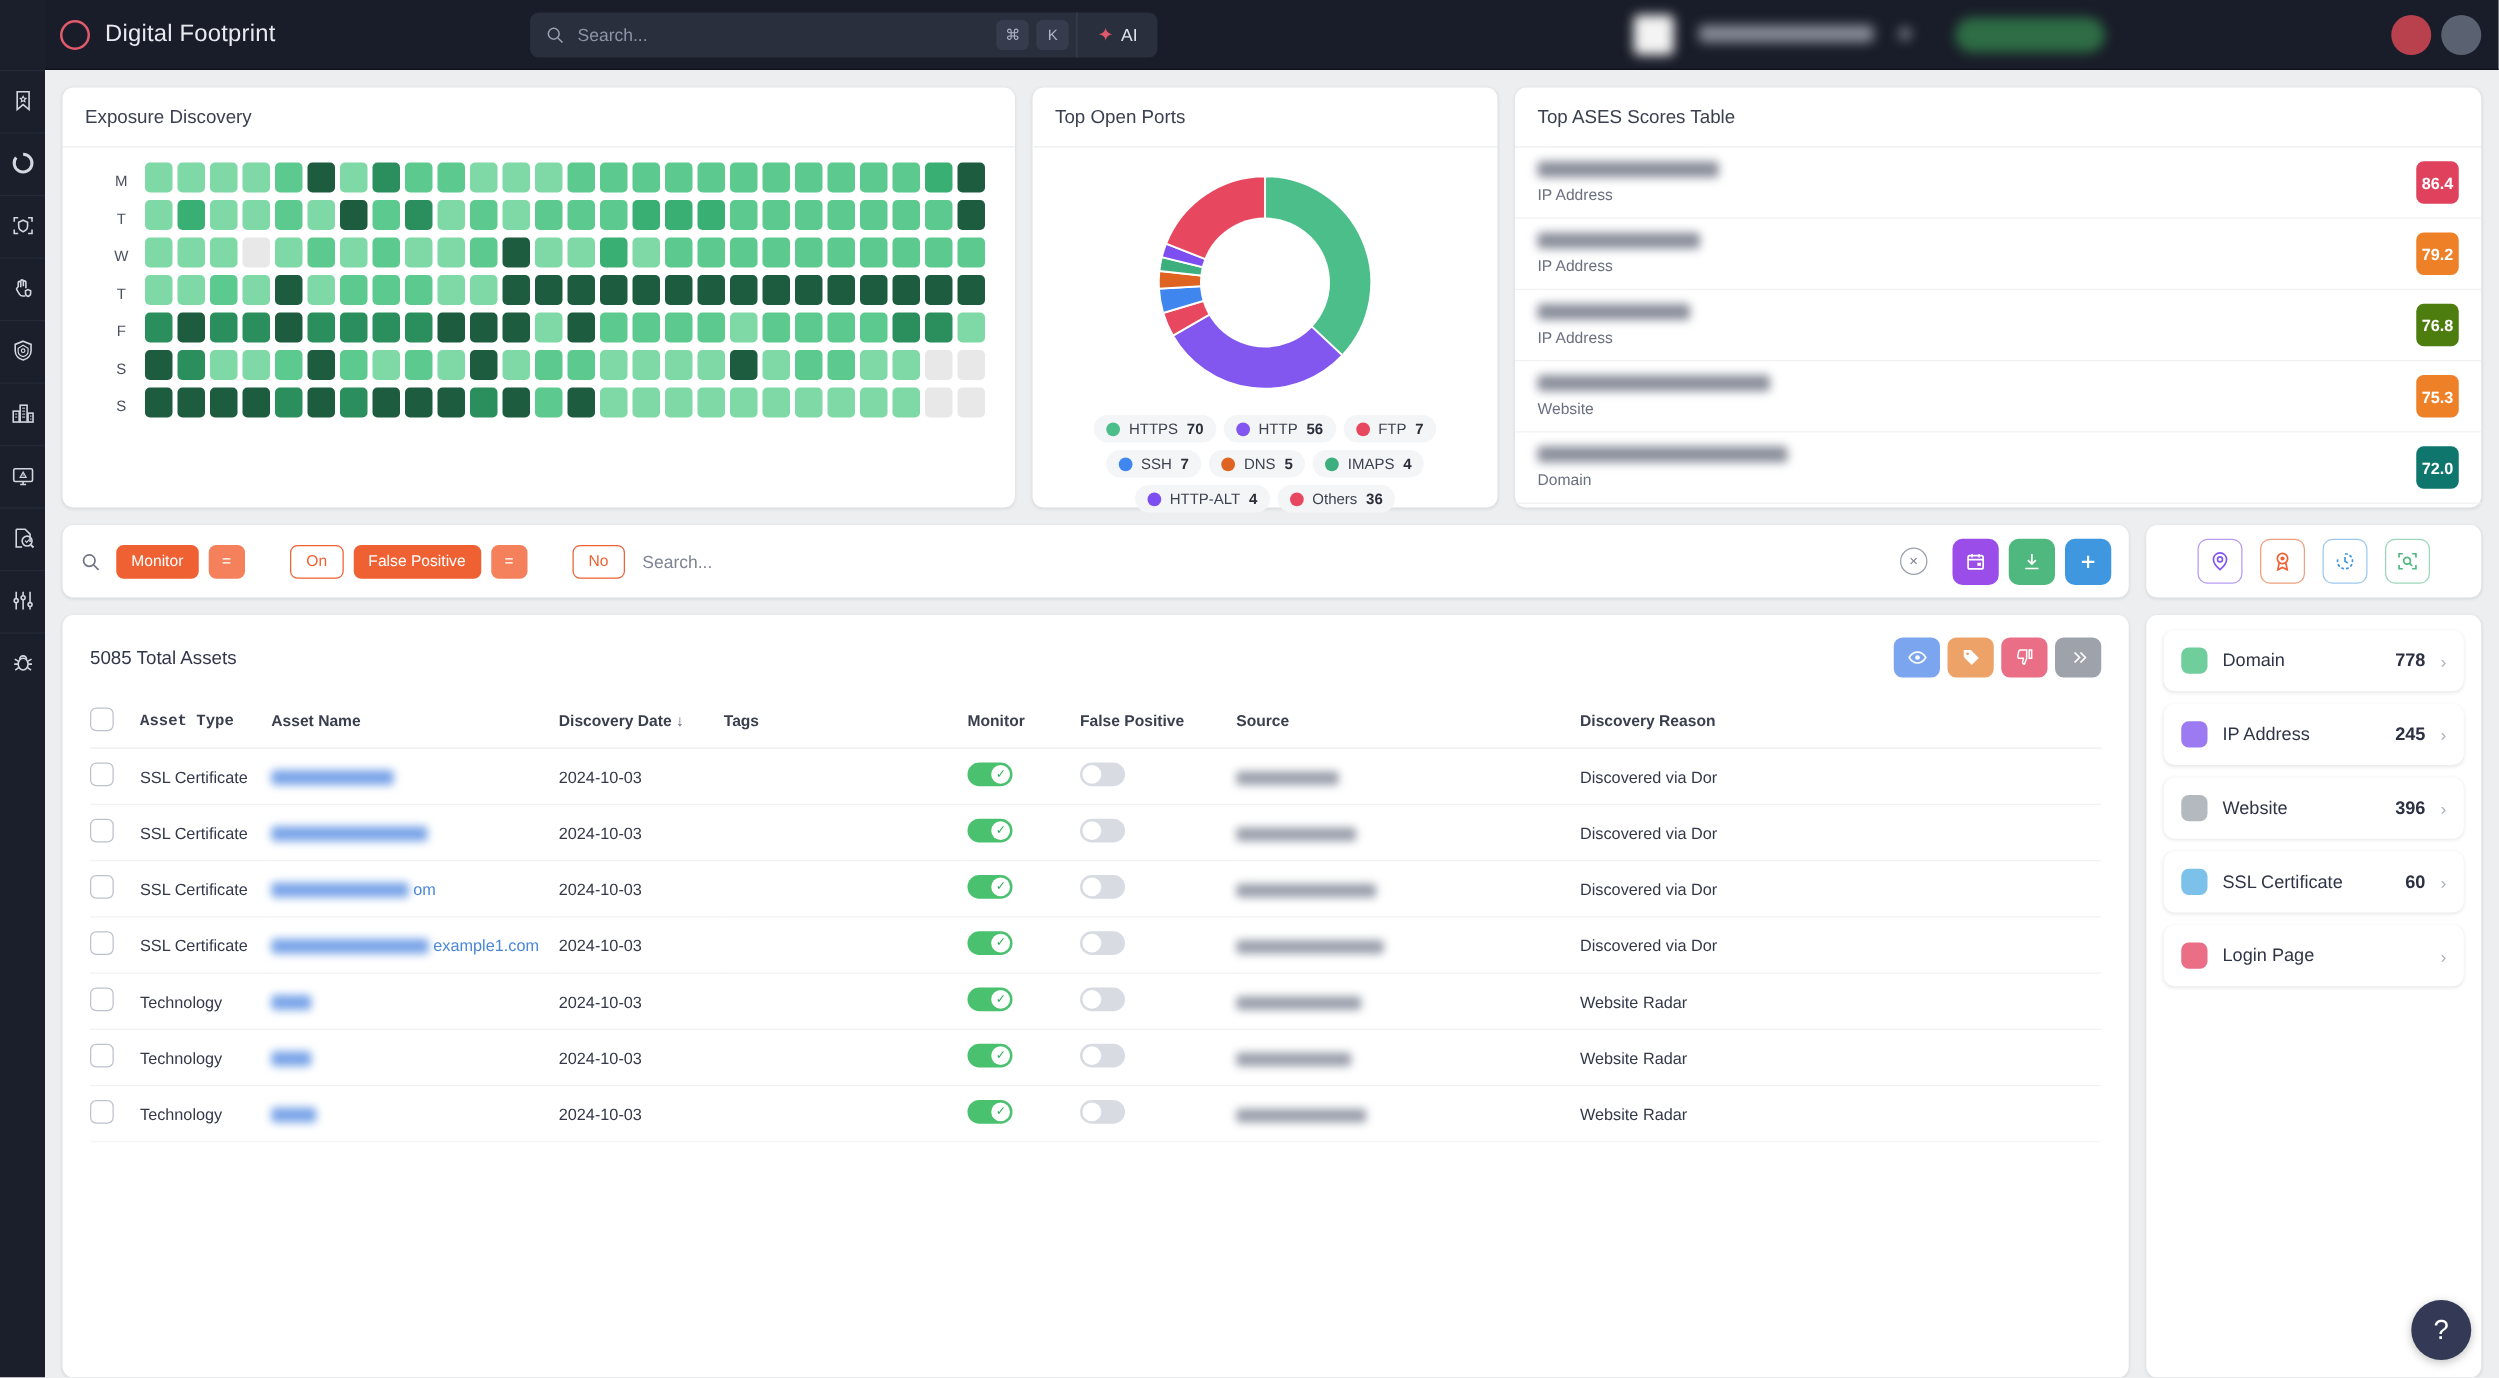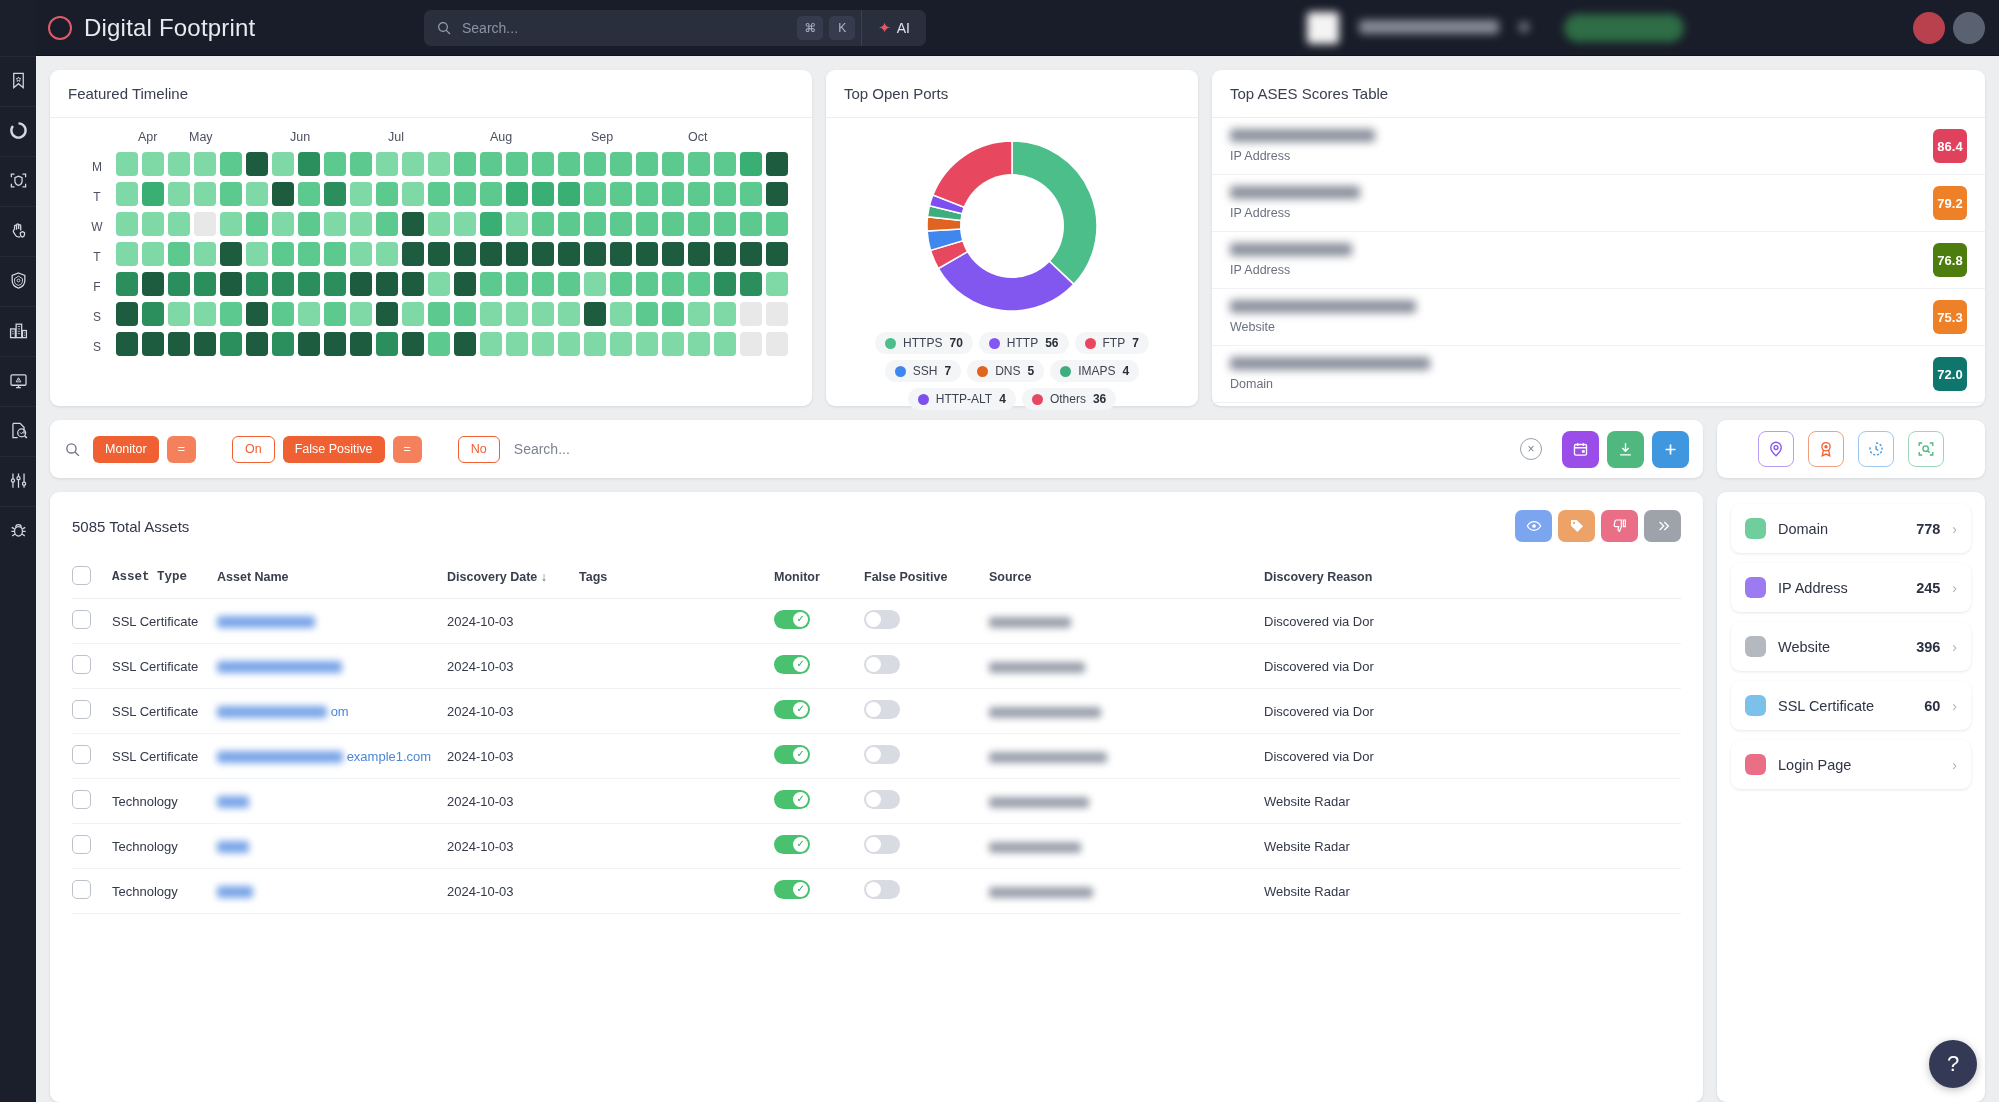--- a/index.html
+++ b/index.html
@@ -38,21 +38,21 @@
     background: #191d29;
     display: flex; align-items: center;
     padding: 0 14px 0 12px;
     position: relative;
     border-bottom: 1px solid #0f121b;
   }
   .brand-dot {
     width: 24px; height: 24px; border-radius: 50%;
     border: 2.5px solid #e05a6b; margin-right: 12px; flex: 0 0 24px;
   }
-  .brand-title { color: #e8eaf0; font-size: 24px; letter-spacing: .2px; }
+  .brand-title { color: #e8eaf0; font-size: 19px; letter-spacing: .2px; }
   .search-wrap {
     position: absolute; left: 388px; width: 502px; height: 36px;
     background: #2a2f3d; border-radius: 7px;
     display: flex; align-items: center; padding-left: 12px;
   }
   .search-wrap .mag { width: 16px; height: 16px; stroke:#9aa1b2; fill:none; stroke-width:1.8; margin-right: 10px;}
   .search-input {
     flex: 1; background: transparent; border: 0; outline: none;
     color: #cfd4e0; font-size: 14px; font-family: inherit;
   }
@@ -330,31 +330,22 @@
       <div class="blur-chip" style="right:315px;top:14px;width:120px;height:28px;background:#2e6d45;border-radius:14px;"></div>
       <div class="avatar-red"></div>
       <div class="avatar-gray"></div>
     </div>
 
     <div class="content">
 
       <div class="row1">
 
         <div class="card c-timeline">
-          <div class="card-head">Featured Timeline</div>
+          <div class="card-head">Exposure Discovery</div>
           <div class="hm-body">
-            <div class="hm-months">
-                <div class="hm-month" style="left: 22px;">Apr</div>
-                <div class="hm-month" style="left: 73px;">May</div>
-                <div class="hm-month" style="left: 174px;">Jun</div>
-                <div class="hm-month" style="left: 272px;">Jul</div>
-                <div class="hm-month" style="left: 374px;">Aug</div>
-                <div class="hm-month" style="left: 475px;">Sep</div>
-                <div class="hm-month" style="left: 572px;">Oct</div>
-              </div>
             <div class="hm-grid">
               <div class="hm-days">
                   <div class="hm-daylbl">M</div>
                   <div class="hm-daylbl">T</div>
                   <div class="hm-daylbl">W</div>
                   <div class="hm-daylbl">T</div>
                   <div class="hm-daylbl">F</div>
                   <div class="hm-daylbl">S</div>
                   <div class="hm-daylbl">S</div>
                 </div>

